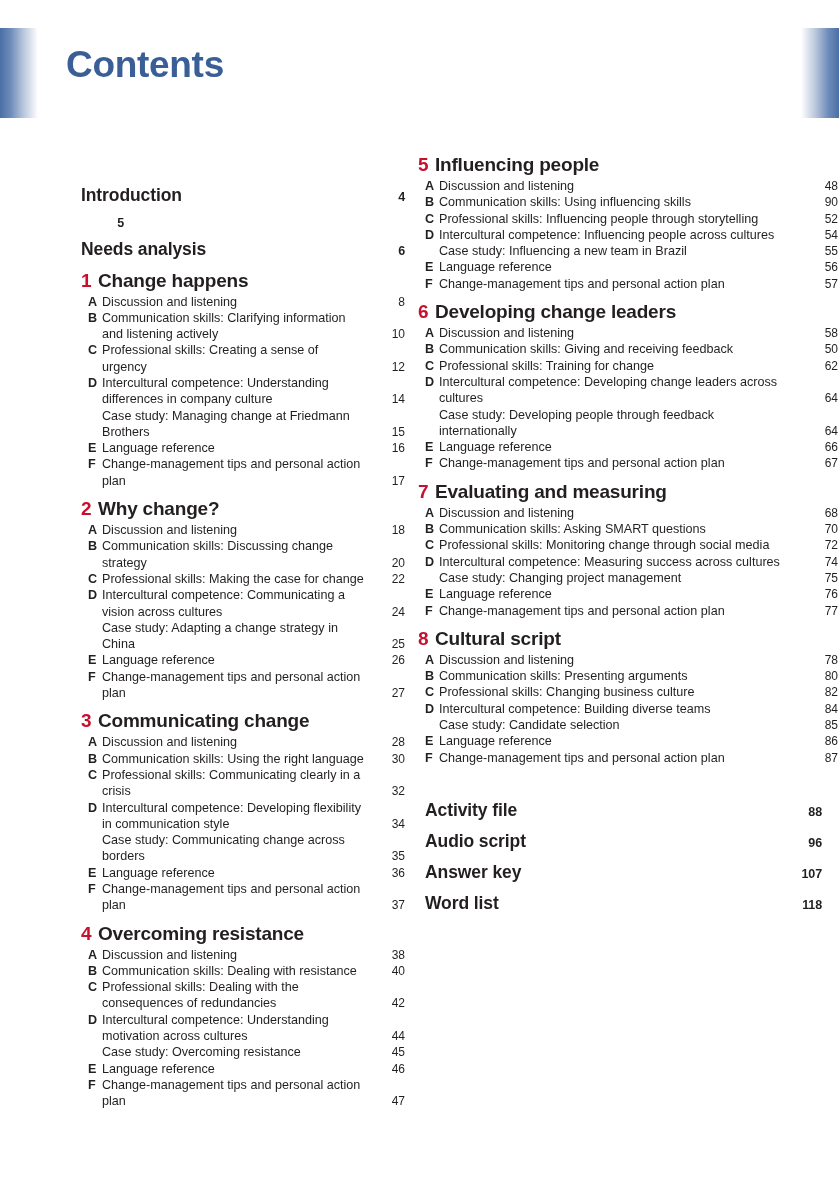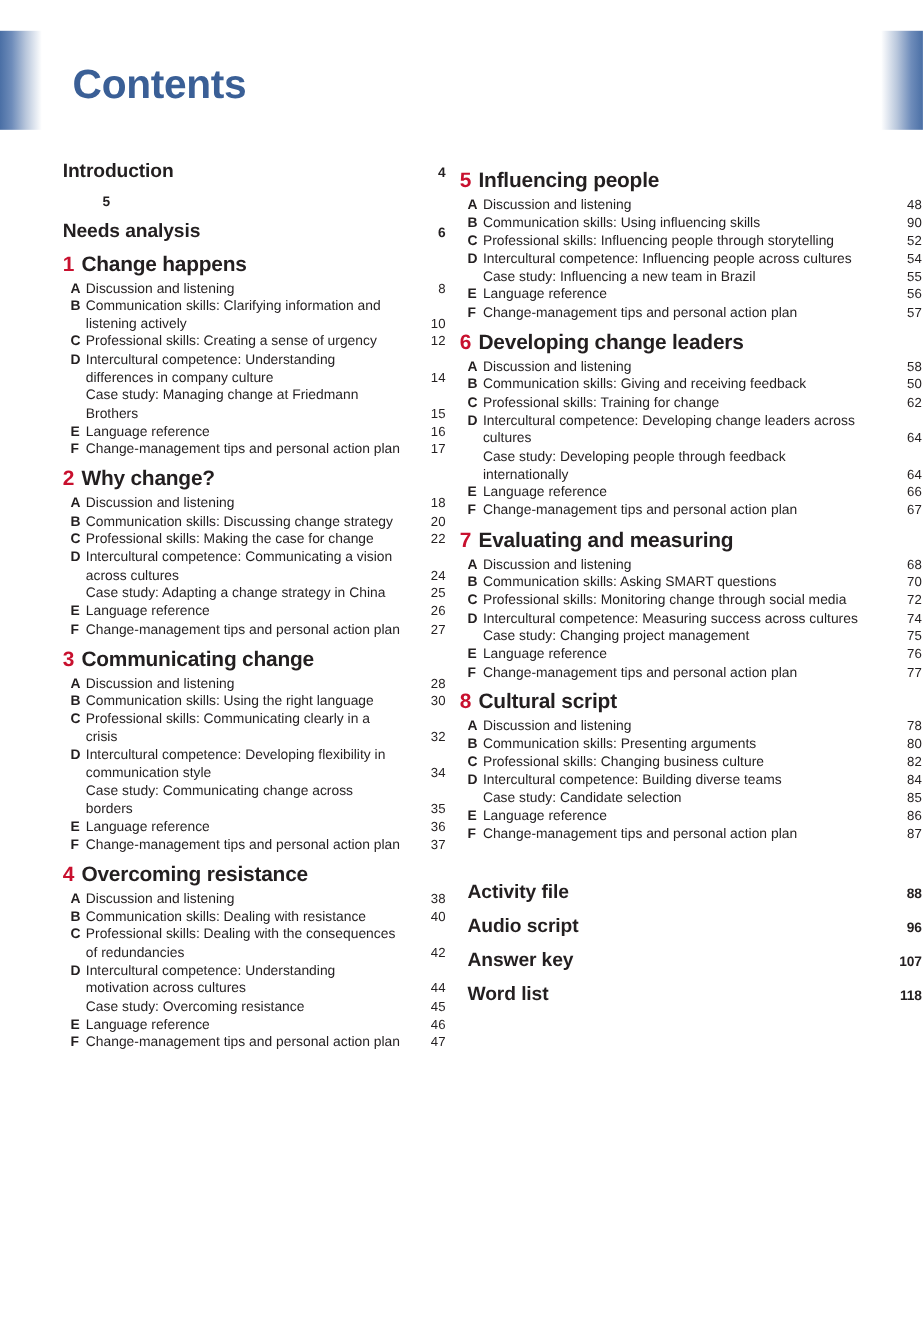--- a/index.html
+++ b/index.html
@@ -24,39 +24,39 @@
     top: 28px;
     height: 90px;
     width: 38px;
   }
   .bar-left  { left: 0;  background: linear-gradient(to right, #4a6fa5 0%, #6e8cba 28%, #b9c7dc 62%, #ffffff 100%); }
   .bar-right { right: 0; background: linear-gradient(to left,  #4a6fa5 0%, #6e8cba 28%, #b9c7dc 62%, #ffffff 100%); }
 
   .page-title {
     position: absolute;
     left: 66px;
-    top: 56px;
+    top: 44px;
     font-size: 37px;
     font-weight: bold;
     color: #3a5f96;
     letter-spacing: -0.3px;
   }
 
   
   .columns {
     position: absolute;
     top: 145px;
     left: 0;
     right: 0;
     display: flex;
   }
   .col {
     position: relative;
   }
-  .col-left  { width: 410px; padding-left: 57px; }
+  .col-left  { width: 410px; padding-left: 81px; margin-top: 40px; }
   .col-right { width: 429px; padding-left: 8px; }
 
   
   .front-entry {
     display: flex;
     align-items: baseline;
     font-size: 17.5px;
     font-weight: bold;
     margin-bottom: 9.5px;
     letter-spacing: -0.1px;
@@ -120,21 +120,21 @@
   .back-entry {
     display: flex;
     align-items: baseline;
     font-size: 17.5px;
     font-weight: bold;
     margin-bottom: 10px;
     padding-left: 7px;
     letter-spacing: -0.1px;
   }
   .back-entry .be-label { flex: 1; }
-  .back-entry .be-page  { width: 48px; text-align: right; font-size: 12.5px; font-weight: bold; padding-right: 1px; }
+  .back-entry .be-page  { width: 48px; text-align: right; font-size: 12.5px; font-weight: bold; padding-right: 17px; }
 </style>
 </head>
 <body>
 
 <div class="header">
   <div class="bar bar-left"></div>
   <div class="bar bar-right"></div>
   <div class="page-title">Contents</div>
 </div>
 

